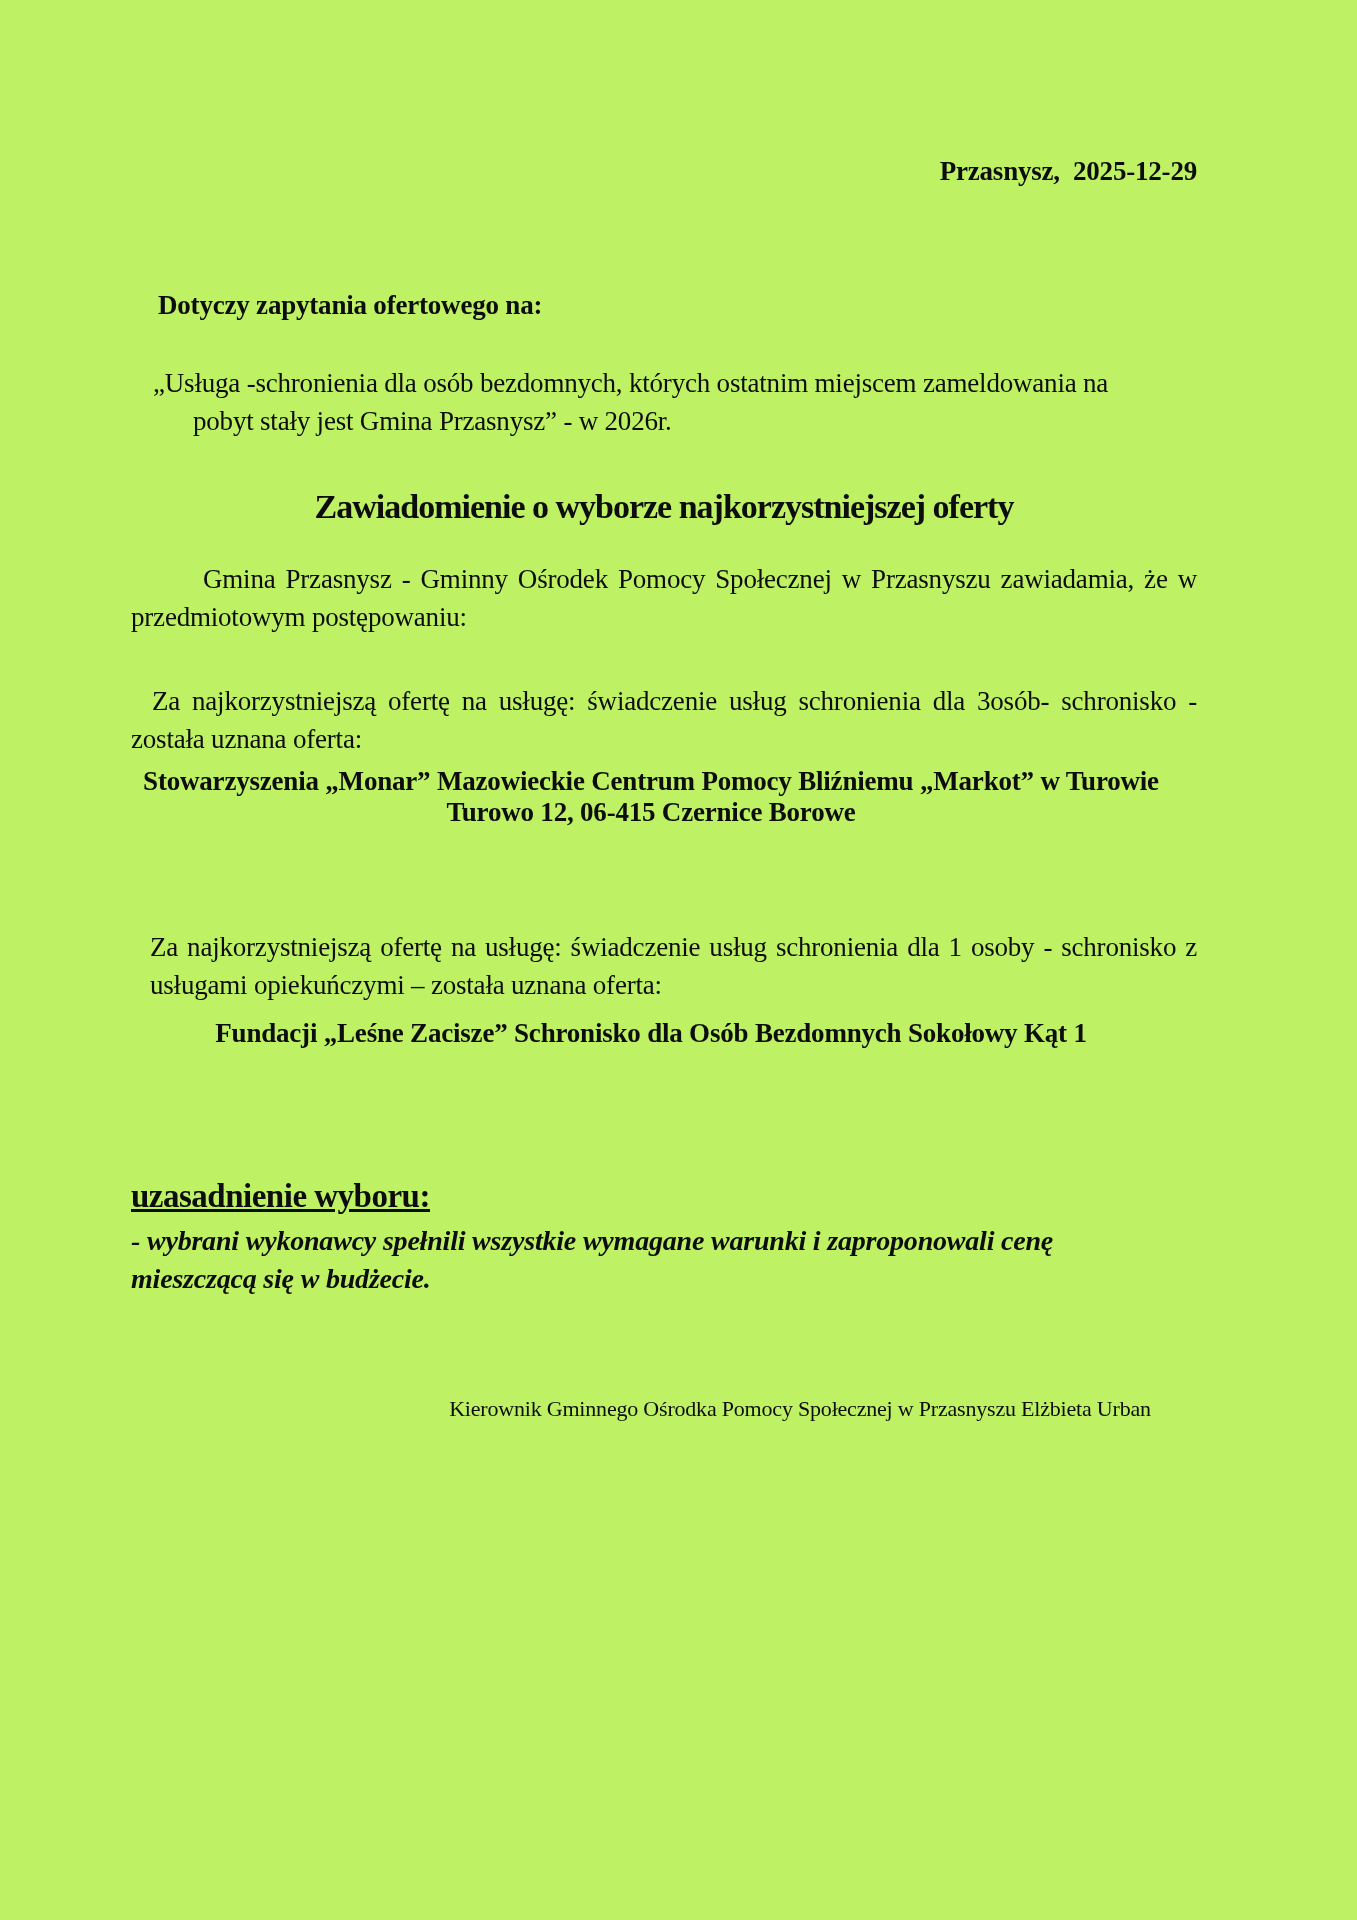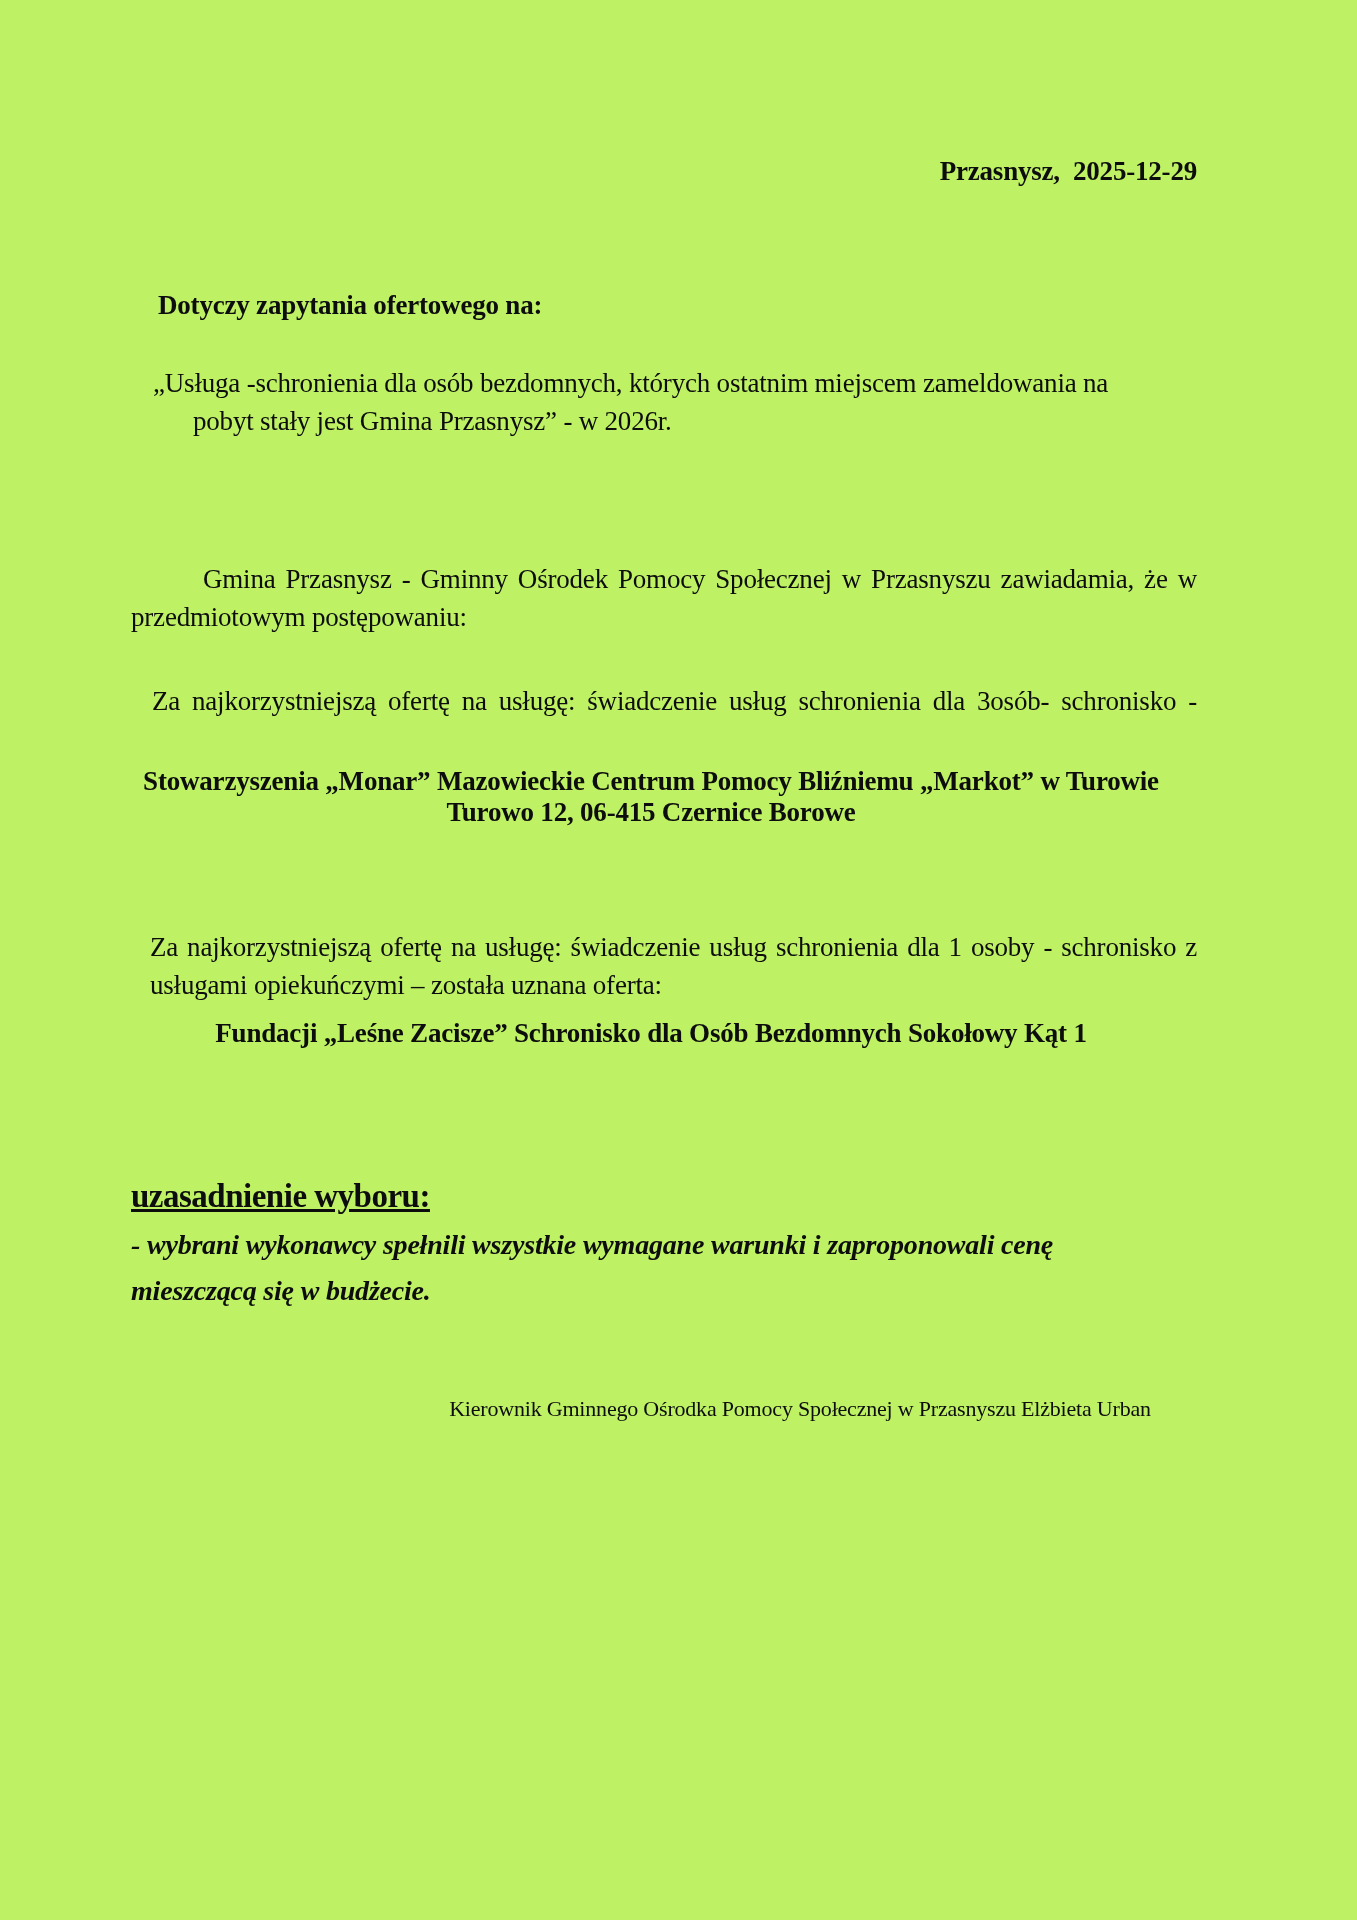--- a/index.html
+++ b/index.html
@@ -84,21 +84,21 @@
     text-decoration: underline;
     letter-spacing: -0.5px;
   }
   .justification-para {
     top: 1222px;
     left: 131px;
     width: 1000px;
     font-weight: bold;
     font-style: italic;
     font-size: 28px;
-    line-height: 46px;
+    line-height: 38px;
   }
   .signature-block {
     top: 1394px;
     left: 430px;
     width: 740px;
     text-align: center;
     font-size: 22px;
     line-height: 30px;
   }
 </style>
@@ -109,28 +109,30 @@
 
   <div class="abs date-line">Przasnysz,  2025-12-29</div>
 
   <div class="abs subject-heading">Dotyczy zapytania ofertowego na:</div>
 
   <div class="abs para subject-para">
     <span class="line l1">„Usługa -schronienia dla osób bezdomnych, których ostatnim miejscem zameldowania na</span>
     <span class="line l2">pobyt stały jest Gmina Przasnysz” - w 2026r.</span>
   </div>
 
+  <div class="abs doc-title">Zawiadomienie o wyborze najkorzystniejszej oferty</div>
 
   <div class="abs para intro-para">
     <span class="line l1 jl">Gmina Przasnysz - Gminny Ośrodek Pomocy Społecznej w Przasnyszu zawiadamia, że w</span>
     <span class="line l2">przedmiotowym postępowaniu:</span>
   </div>
 
   <div class="abs para selection1">
     <span class="line l1 jl">Za najkorzystniejszą ofertę na usługę: świadczenie usług schronienia dla 3osób- schronisko -</span>
+    <span class="line l2">została uznana oferta:</span>
   </div>
 
   <div class="abs winner-block winner1">
     <span class="line">Stowarzyszenia „Monar”</span>
     <span class="line">Mazowieckie Centrum Pomocy Bliźniemu</span>
     <span class="line">„Markot” w Turowie</span>
     <span class="line">Turowo 12, 06-415 Czernice Borowe</span>
   </div>
 
   <div class="abs para selection2">

